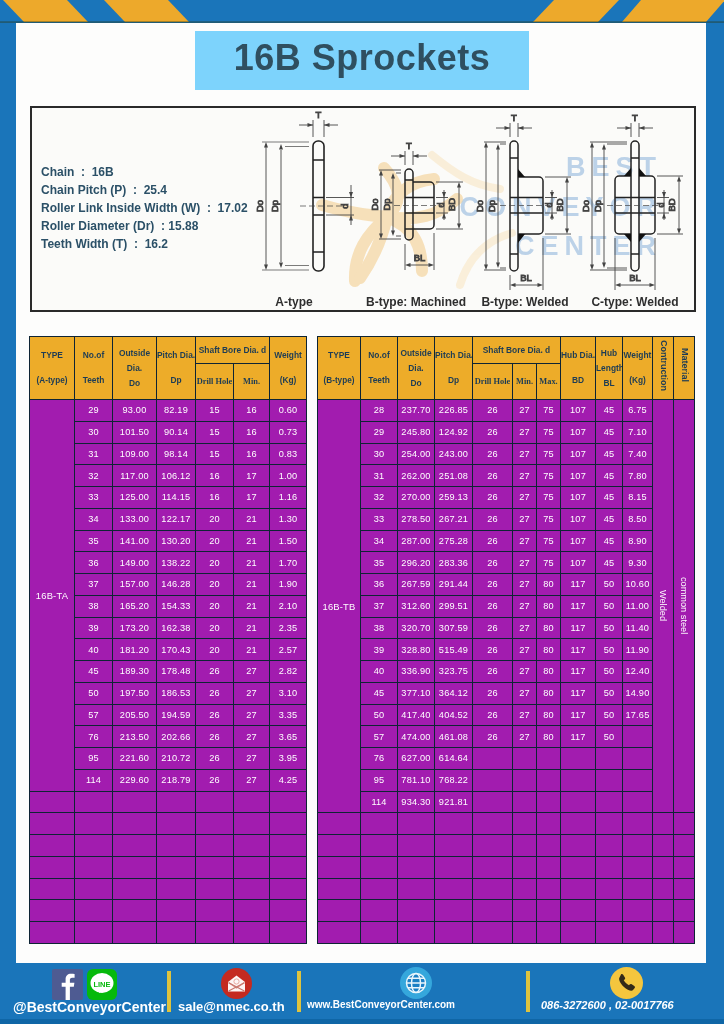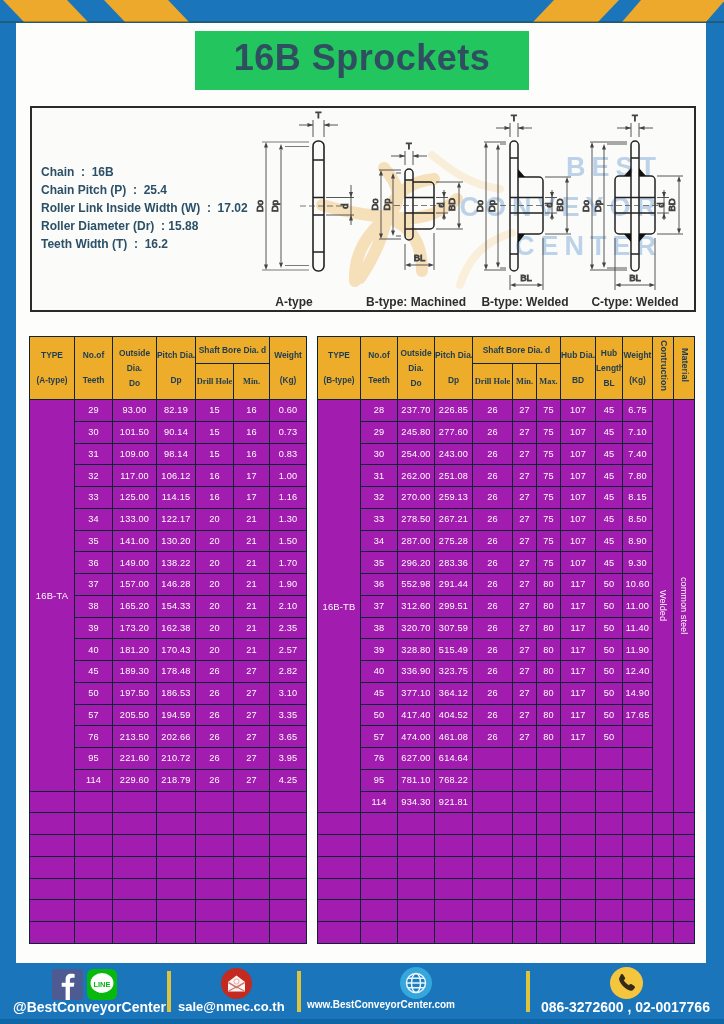--- a/index.html
+++ b/index.html
@@ -1,18 +1,18 @@
 <!DOCTYPE html>
 <html><head>
 <meta charset="utf-8">
 <style>
 html,body{margin:0;padding:0;}
 body{width:724px;height:1024px;position:relative;overflow:hidden;background:#1a75ba;font-family:"Liberation Sans",sans-serif;}
 .page{position:absolute;left:16px;top:23px;width:690px;height:940px;background:#fdfdfc;}
-.banner{position:absolute;left:195px;top:31px;width:334px;height:59px;background:#22c55e;text-align:center;line-height:53px;font-size:36px;font-weight:bold;color:#2f4f60;letter-spacing:0.5px;}
+.banner{position:absolute;left:195px;top:31px;width:334px;height:59px;background:#7dd3fc;text-align:center;line-height:53px;font-size:36px;font-weight:bold;color:#2f4f60;letter-spacing:0.5px;}
 .specbox{position:absolute;left:30px;top:106px;width:662px;height:202px;background:#fbfbf9;border:2px solid #2a2a2a;}
 .spectext{position:absolute;left:9px;top:55px;font-size:12px;font-weight:bold;color:#2b5067;line-height:18px;white-space:pre;}
 .cap{position:absolute;font-size:12px;font-weight:bold;color:#2e2e2e;text-align:center;}
 
 .dt{position:absolute;border-collapse:collapse;table-layout:fixed;background:#a21caf;}
 .dt th,.dt td{border:1.6px solid #0e2434;padding:0;text-align:center;vertical-align:middle;overflow:hidden;}
 .dt th{background:#edac29;color:#1d3c55;font-size:8.4px;font-weight:bold;line-height:15px;white-space:nowrap;}
 .dt th.sp2{line-height:25px;}
 .dt .pt{font-size:8.2px;}
 .dt tr.h1 th{height:26px;}
@@ -490,21 +490,21 @@
         <td>75</td>
         <td>107</td>
         <td>45</td>
         <td>6.75</td>
         <td class="vt" rowspan="19"><span>Welded</span></td>
         <td class="vt" rowspan="19"><span>common steel</span></td>
       </tr>
 <tr class="dr">
         <td>29</td>
         <td>245.80</td>
-        <td>277.60</td>
+        <td>124.92</td>
         <td>26</td>
         <td>27</td>
         <td>75</td>
         <td>107</td>
         <td>45</td>
         <td>7.10</td>
       </tr>
 <tr class="dr">
         <td>30</td>
         <td>254.00</td>
@@ -566,21 +566,21 @@
         <td>283.36</td>
         <td>26</td>
         <td>27</td>
         <td>75</td>
         <td>107</td>
         <td>45</td>
         <td>9.30</td>
       </tr>
 <tr class="dr">
         <td>36</td>
-        <td>552.98</td>
+        <td>267.59</td>
         <td>291.44</td>
         <td>26</td>
         <td>27</td>
         <td>80</td>
         <td>117</td>
         <td>50</td>
         <td>10.60</td>
       </tr>
 <tr class="dr">
         <td>37</td>
@@ -775,21 +775,21 @@
         <td></td>
         <td></td>
         <td></td>
       </tr>
 </tbody>
   </table>
 
 <div class="ftxt" style="left:13px;top:999px;font-size:14px;">@BestConveyorCenter</div>
 <div class="ftxt" style="left:178px;top:999px;font-size:13px;">sale@nmec.co.th</div>
 <div class="ftxt" style="left:307px;top:999px;font-size:10px;">www.BestConveyorCenter.com</div>
-<div class="ftxt" style="left:541px;top:999px;font-size:14px;">086-3272600 , 02-0017766</div>
+<div class="ftxt" style="left:541px;top:999px;font-size:11px;font-style:italic;">086-3272600 , 02-0017766</div>
 <div class="sep" style="left:167px;"></div>
 <div class="sep" style="left:297px;"></div>
 <div class="sep" style="left:526px;"></div>
 
 <svg class="icon" style="left:52px;top:969px" width="31" height="31" viewBox="0 0 31 31">
 <rect width="31" height="31" rx="2" fill="#4e5b92"></rect>
 <path d="M17.9 31 V17.8 h3.9 l0.6-4.1 h-4.5 v-2.8 c0-1.2 0.55-2.2 2.2-2.2 h2.5 V5 c-0.55-0.1-1.9-0.2-3.5-0.2 c-3.3 0-5.5 1.95-5.5 5.5 v3.4 H9.7 v4.1 h3.9 V31 Z" fill="#fff"></path>
 </svg>
 
 <svg class="icon" style="left:87px;top:969px" width="30" height="31" viewBox="0 0 30 31">

